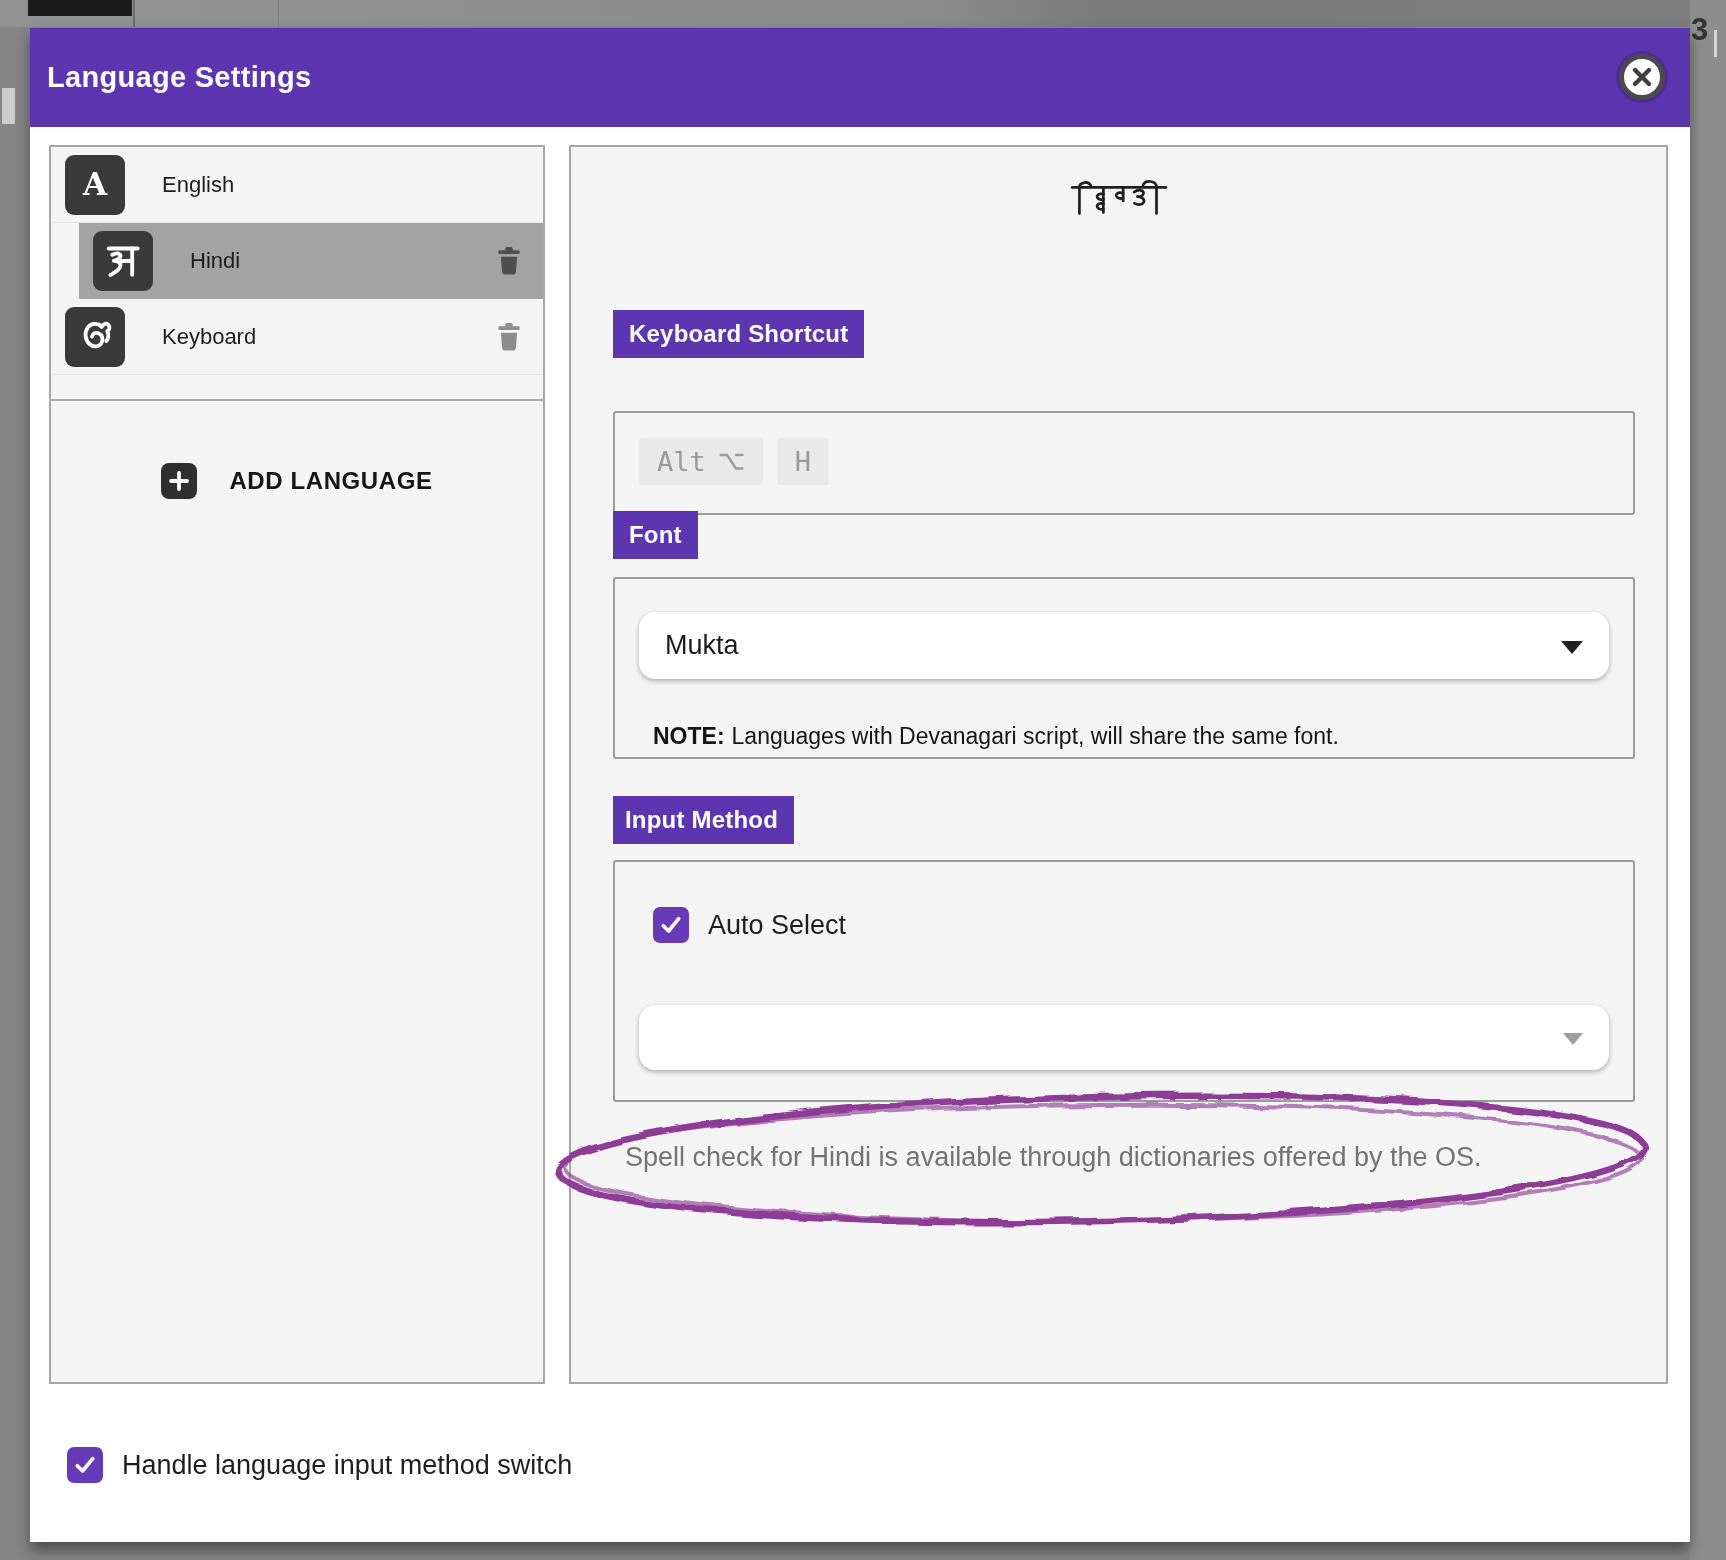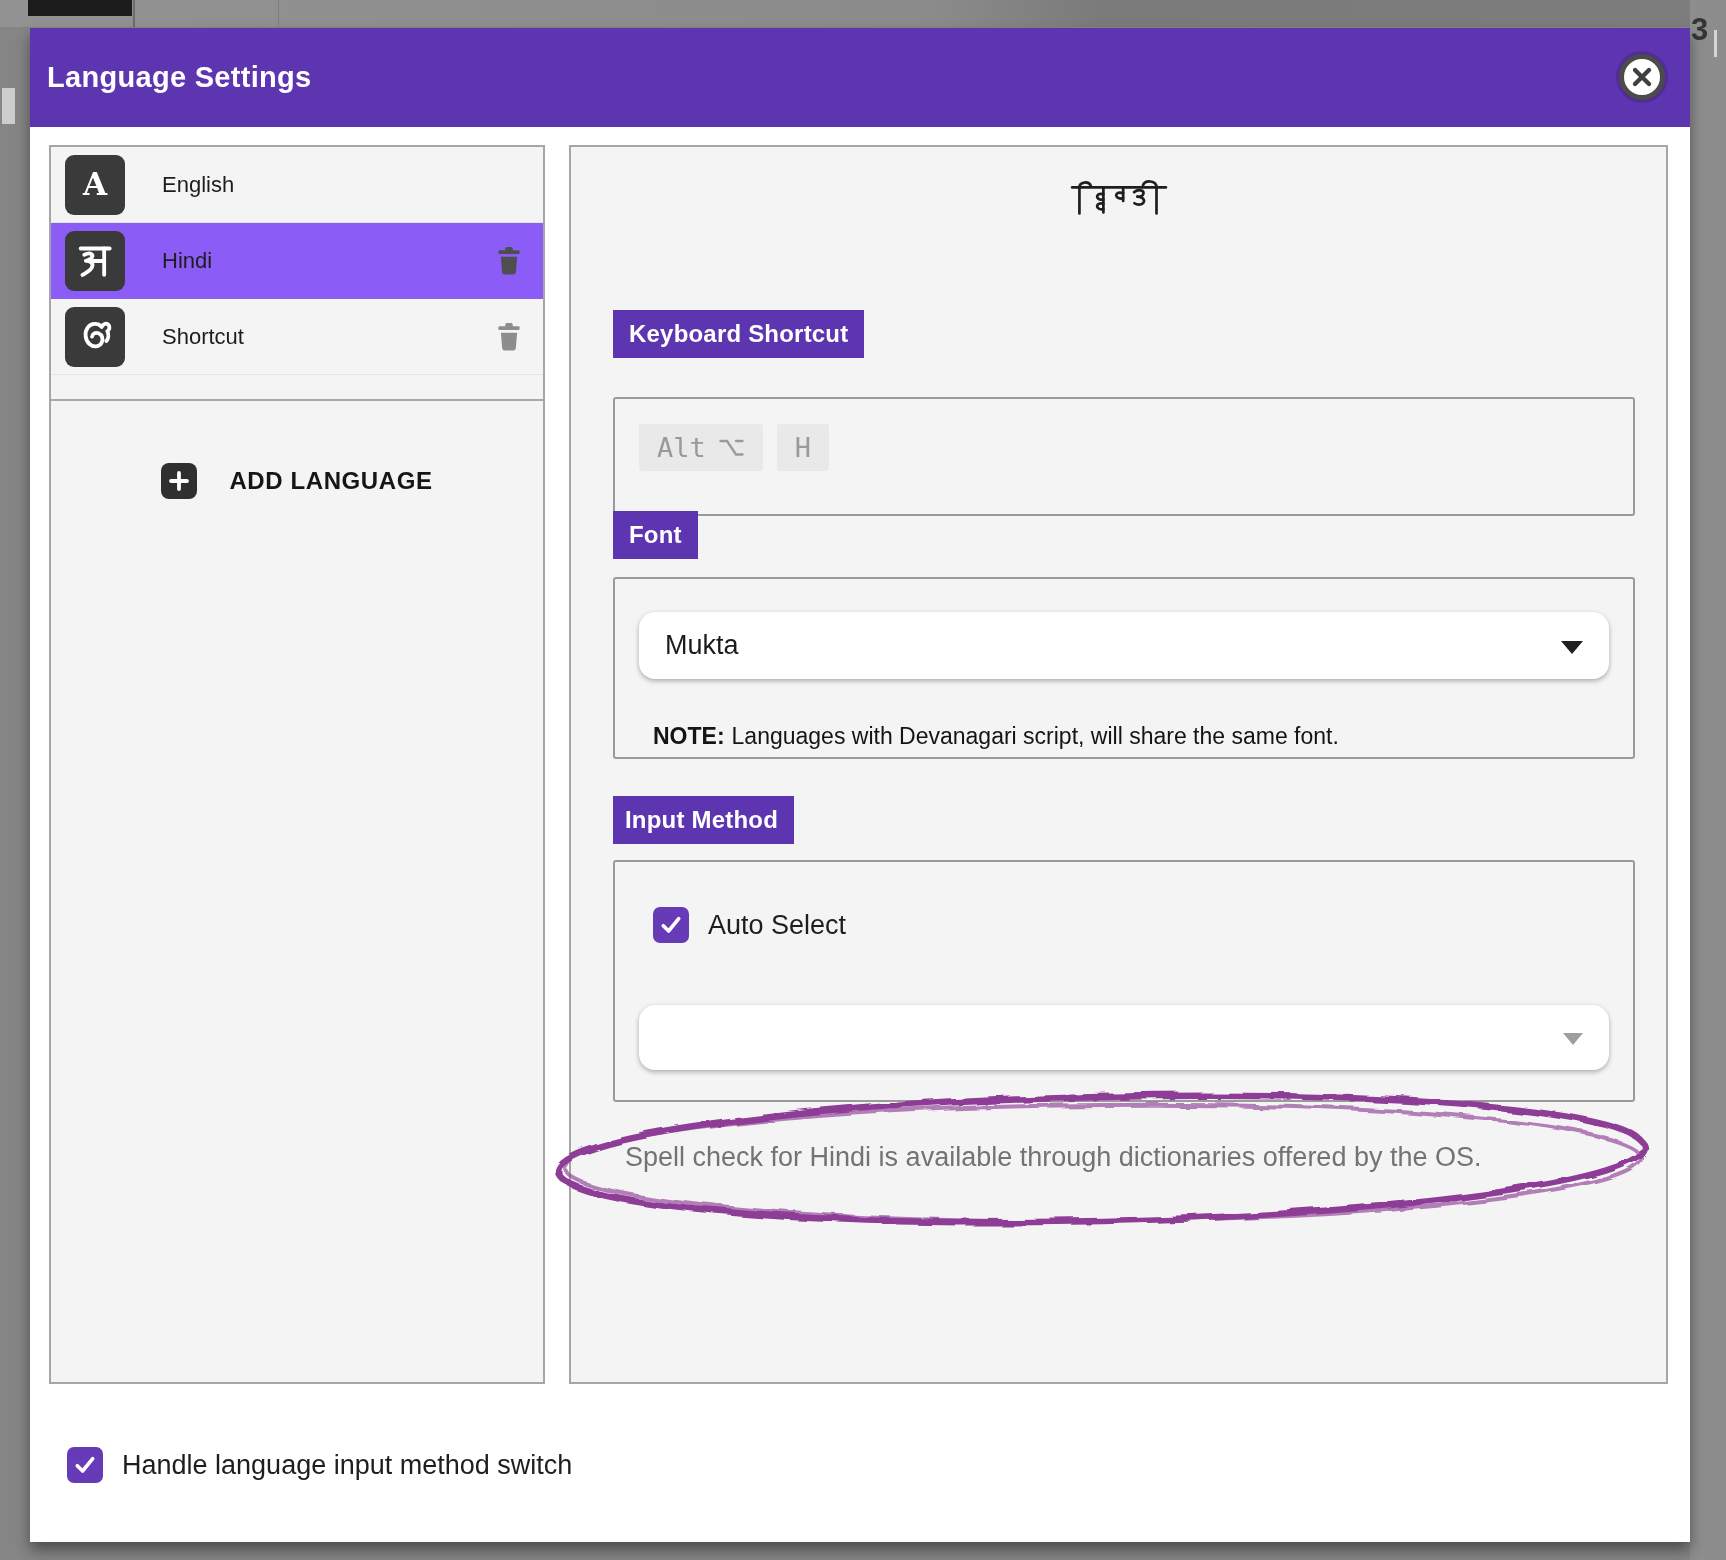--- a/index.html
+++ b/index.html
@@ -32,42 +32,42 @@
     box-shadow:0 0 0 3px rgba(0,0,0,0.15);}
 
   
   .panel{position:absolute;background:#f4f4f4;border:2px solid #a6a6a6;box-sizing:border-box;}
   .left-panel{left:19px;top:117px;width:496px;height:1239px;}
   .right-panel{left:539px;top:117px;width:1099px;height:1239px;}
 
   
   .lang-row{position:relative;height:75px;display:flex;align-items:center;
     border-bottom:1px solid rgba(0,0,0,0.06);cursor:pointer;}
-  .lang-row.selected{background:#8b5cf6;border-bottom-color:transparent;}
+  .lang-row.selected{background:#a3a3a3;border-bottom-color:transparent;margin-left:28px;}
   .lang-tile{width:60px;height:60px;margin-left:14px;background:#3a3a3a;border-radius:9px;
     display:flex;align-items:center;justify-content:center;flex:0 0 auto;}
   .lang-tile .latin{color:#fff;font-family:"DejaVu Serif",serif;font-weight:bold;font-size:31px;line-height:1;}
   .lang-label{margin-left:37px;font-size:22px;color:#1d1d1d;}
   .trash-btn{position:absolute;right:18px;top:50%;transform:translateY(-50%);
     width:32px;height:34px;background:none;border:none;padding:0;cursor:pointer;}
   .trash-dark{color:#4e4e4e;} .trash-light{color:#8d8d8d;}
   .list-gap{height:24px;}
   .list-divider{height:2px;background:#a9a9a9;}
   .add-row{margin-top:62px;display:flex;align-items:center;justify-content:center;gap:32px;cursor:pointer;font-weight:bold;}
   .add-label{font-size:24px;letter-spacing:.6px;color:#161616;}
 
   
   .heading-wrap{position:absolute;top:32px;left:0;width:100%;display:flex;justify-content:center;}
   .badge{position:absolute;background:#5e35b1;color:#ffffff;font-weight:bold;font-size:24px;
     padding:10px 16px;letter-spacing:.2px;}
   .badge-ks{left:42px;top:163px;}
   .badge-font{left:42px;top:364px;}
   .badge-im{left:42px;top:649px;padding-left:12px;}
   .fieldbox{position:absolute;left:42px;width:1022px;border:2px solid #9a9a9a;border-radius:3px;box-sizing:border-box;}
-  .box-ks{top:250px;height:119px;cursor:text;padding-left:45px;}
+  .box-ks{top:264px;height:104px;cursor:text;padding-left:45px;}
   .box-font{top:430px;height:182px;}
   .box-im{top:713px;height:242px;}
   .chips{position:absolute;left:24px;top:25px;display:flex;gap:14px;}
   .chip{background:#e9e9e9;color:#9a9a9a;font-family:"DejaVu Sans Mono",monospace;
     font-size:27px;padding:8px 18px;border-radius:3px;display:inline-flex;align-items:center;gap:12px;}
   .select{position:absolute;left:24px;right:24px;background:#ffffff;border-radius:16px;
     box-shadow:0 2px 5px rgba(0,0,0,0.3);display:flex;align-items:center;
     padding:0 60px 0 26px;font-size:27px;cursor:pointer;box-sizing:border-box;}
   .select-font{top:33px;height:67px;color:#1b1b1b;}
   .select-im{top:143px;height:65px;color:#9e9e9e;white-space:nowrap;overflow:hidden;}
@@ -140,21 +140,21 @@
       </button>
     </div>
 
     <div class="lang-row">
       <div class="lang-tile" aria-label="ಅ">
         <svg width="44" height="44" viewBox="0 0 24 24" fill="none" stroke="#ffffff" stroke-width="2.1" stroke-linecap="round" stroke-linejoin="round">
           <path d="M15.6 6.4 C13.6 4.2 10 4.4 8.2 6.6 C6 9.4 6.6 13.6 9 15.8 C11.2 17.8 14.4 17.4 15.6 15.2 C16.7 13.2 15.9 10.8 13.9 10 C12.2 9.3 10.6 10.2 10.4 11.8"></path>
           <path d="M15.6 6.4 C16.4 4.6 18.4 4.2 19.4 5.4 C20.3 6.5 19.9 8.2 18.7 8.8 C19.6 10.5 19.4 12.8 18.2 14.2"></path>
         </svg>
       </div>
-      <span class="lang-label">Shortcut</span>
+      <span class="lang-label">Keyboard</span>
       <button class="trash-btn trash-light">
         <svg width="30" height="33" viewBox="0 0 24 26" fill="currentColor">
           <rect x="9" y="2.2" width="6" height="4" rx="1.3"></rect>
           <rect x="3.5" y="4.8" width="17" height="3" rx="1"></rect>
           <path d="M5.5 10 h13 l-1 12.2 a2.2 2.2 0 0 1 -2.2 2 h-6.6 a2.2 2.2 0 0 1 -2.2 -2 Z"></path>
         </svg>
       </button>
     </div>
 
     <div class="list-gap"></div>

